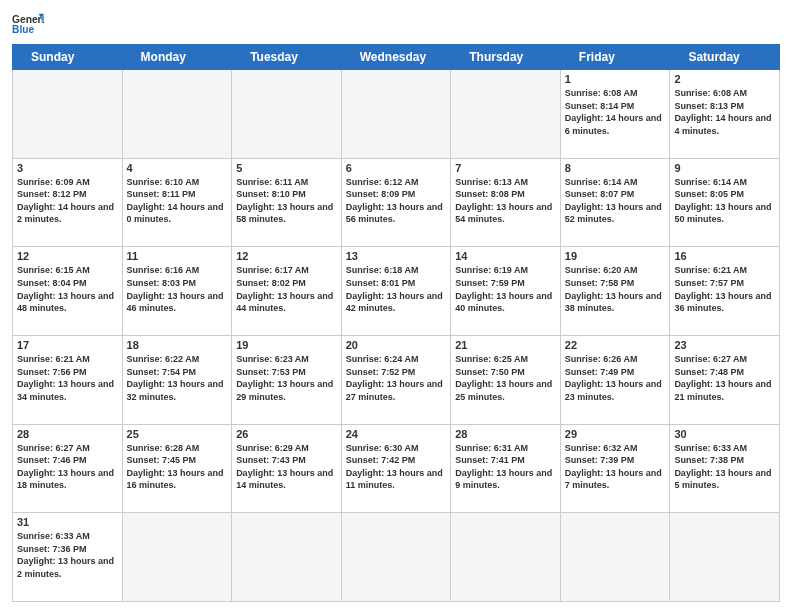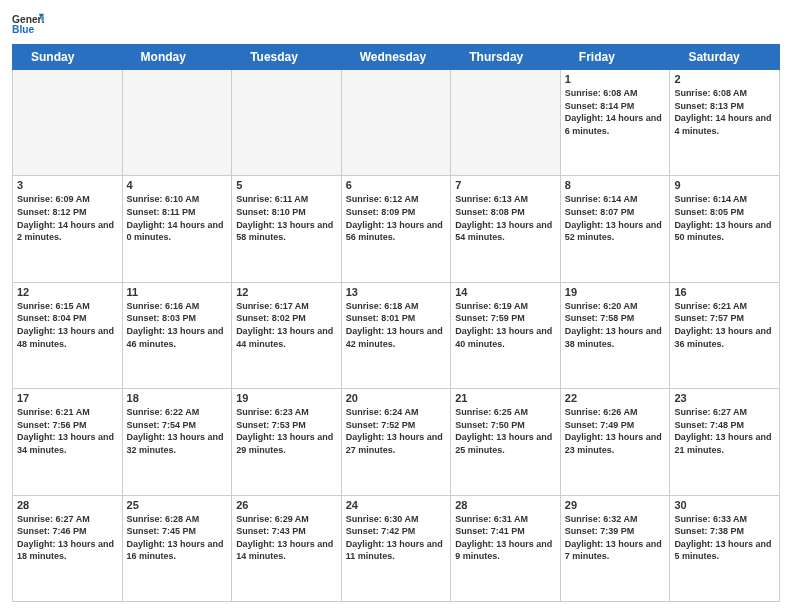--- a/index.html
+++ b/index.html
@@ -250,15 +250,27 @@
           </td>
           <td>
             <span class="day-num">29</span>
             <div class="day-info">Sunrise: 6:32 AM<br>Sunset: 7:39 PM<br>Daylight: 13 hours and 7 minutes.</div>
           </td>
           <td>
             <span class="day-num">30</span>
             <div class="day-info">Sunrise: 6:33 AM<br>Sunset: 7:38 PM<br>Daylight: 13 hours and 5 minutes.</div>
           </td>
         </tr>
+        <tr>
+          <td>
+            <span class="day-num">31</span>
+            <div class="day-info">Sunrise: 6:33 AM<br>Sunset: 7:36 PM<br>Daylight: 13 hours and 2 minutes.</div>
+          </td>
+          <td class="empty"></td>
+          <td class="empty"></td>
+          <td class="empty"></td>
+          <td class="empty"></td>
+          <td class="empty"></td>
+          <td class="empty"></td>
+        </tr>
       </tbody>
   </table>
 </div>
 
 </body></html>

